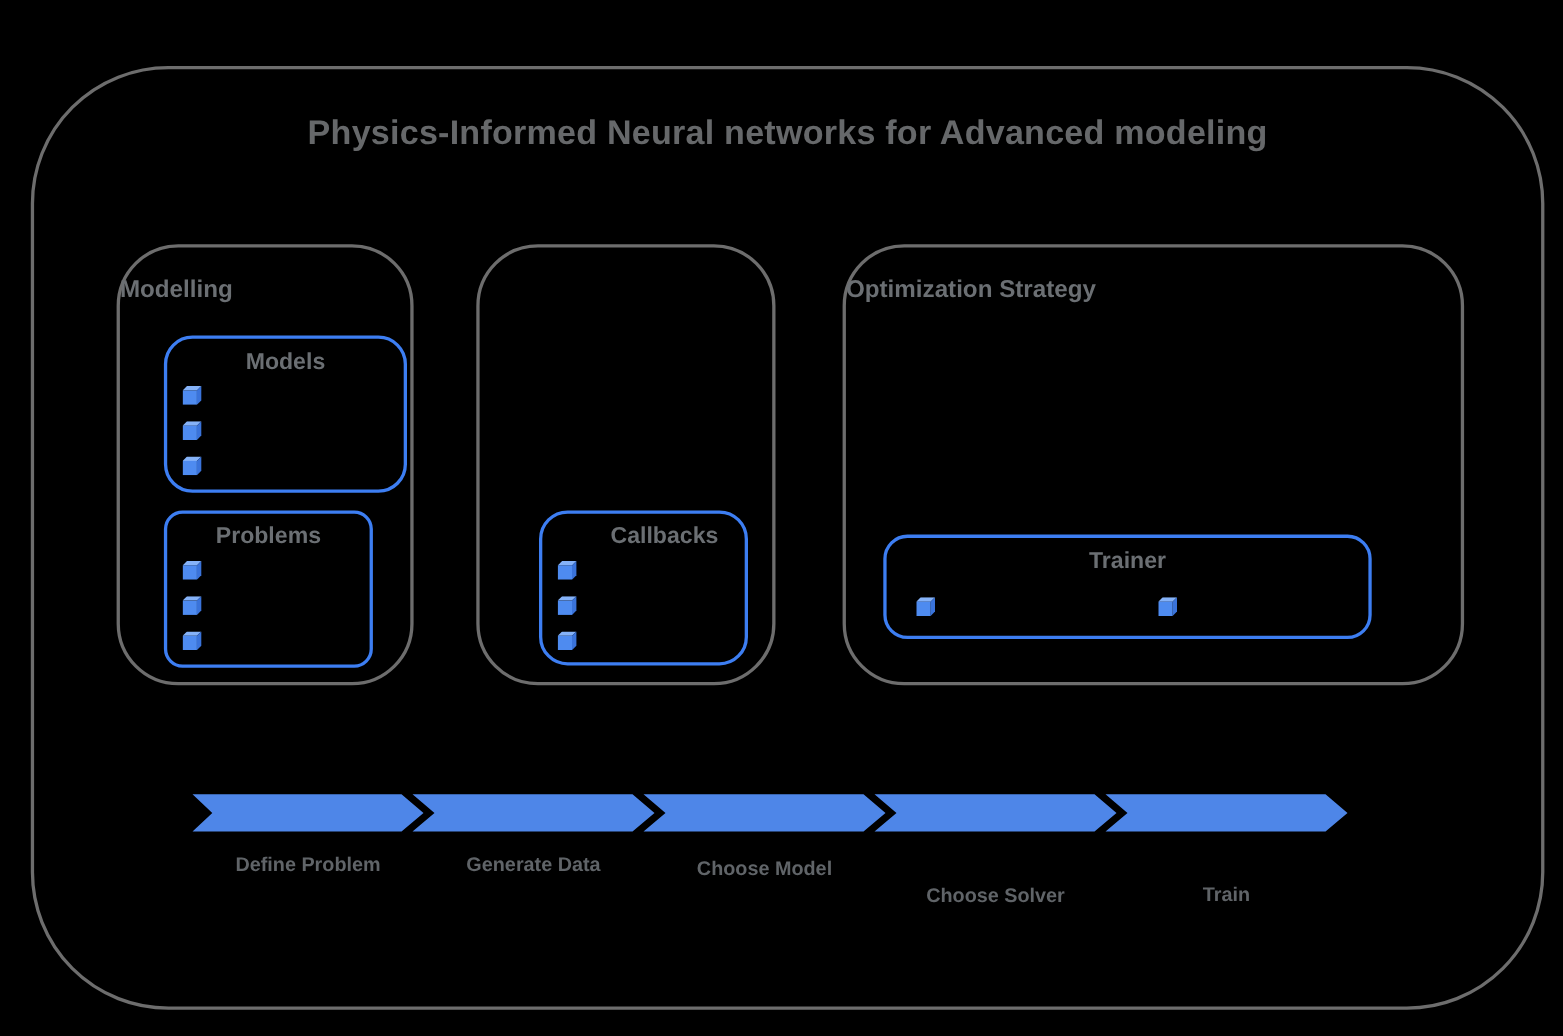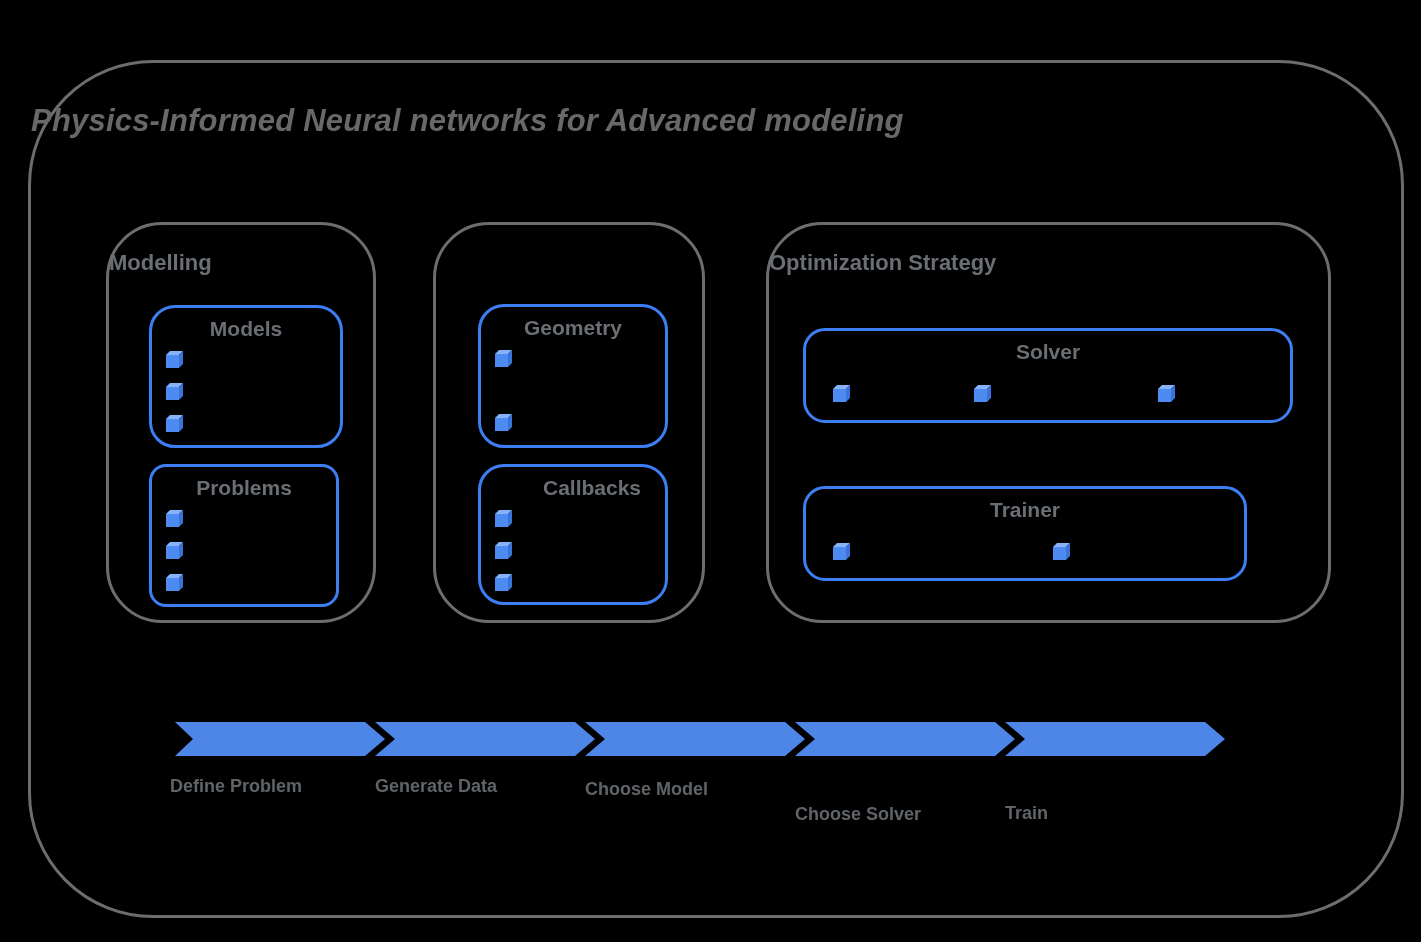--- a/index.html
+++ b/index.html
@@ -11,25 +11,24 @@
     overflow:hidden;
   }
   .frame{
     position:absolute;left:28px;top:60px;width:1376px;height:858px;
     border:3px solid var(--frame-gray,#6d6d6d);
     border-radius:125px;
     box-sizing:border-box;
   }
   .title{
     position:absolute;left:0;right:0;top:40px;
-    text-align:left;
+    text-align:center;
     font-size:31px;font-weight:bold;
     color:var(--title-text,#66686a);
     letter-spacing:0.2px;
-    font-style:italic;
   }
   .group{
     position:absolute;top:159px;height:401px;
     border:3px solid var(--frame-gray,#6d6d6d);
     border-radius:56px;
     box-sizing:border-box;
   }
   .g-modelling{left:75px;width:270px;}
   .g-features{left:402px;width:272px;}
   .g-optimization{left:735px;width:565px;}
@@ -37,35 +36,36 @@
     margin-top:25px;text-align:left;
     font-size:22px;font-weight:bold;
     color:var(--label-text,#6b6f73);
   }
   .bluebox{
     position:absolute;
     border:3px solid var(--accent-blue,#3d7ef2);
     border-radius:26px;
     box-sizing:border-box;
   }
-  .box-models   {left:40px;top:80px; width:194px;height:143px;}
+  .box-models   {left:40px;top:80px; width:221px;height:143px;}
   .box-problems {left:40px;top:239px;width:190px;height:143px;border-radius:17px;}
   .box-geometry {left:42px;top:79px; width:190px;height:144px;}
-  .box-callbacks{left:42px;top:239px;width:190px;height:141px;padding-left:38px;}
+  .box-callbacks{left:54px;top:239px;width:190px;height:141px;padding-left:38px;}
   .box-solver   {left:34px;top:103px;width:490px;height:95px;border-radius:22px;}
   .box-trainer  {left:34px;top:261px;width:444px;height:95px;border-radius:22px;}
   .box-label{
     margin-top:9px;text-align:center;
     font-size:21px;font-weight:bold;
     color:var(--label-text,#6b6f73);
   }
   .cube{position:absolute;}
   .process-arrow-svg{position:absolute;left:165px;top:716px;}
   .step-label{
     position:absolute;width:220px;margin-left:-110px;
+    text-align:center;
     font-size:18px;font-weight:bold;
     color:var(--step-text,#606468);
     white-space:nowrap;
   }
 </style>
 </head>
 <body>
 
 <div class="stage" style="--bg: #000000; --frame-gray: #6d6d6d; --title-text: #66686a; --label-text: #6b6f73; --step-text: #606468; --accent-blue: #3d7ef2; --arrow-blue: #4e86e8;">
 
@@ -107,33 +107,20 @@
           </svg>
           <svg width="18" height="17" viewBox="0 0 18 17" class="cube" style="left: 14px; top: 107px;">
             <polygon points="0,4 13,4 17,0 4,0" fill="#85b2f8"></polygon>
             <polygon points="13,4 17,0 17,13 13,17" fill="#3a73da"></polygon>
             <rect x="0" y="4" width="13" height="13" fill="#4e8bf0"></rect>
           </svg>
         </div>
     </div>
 
     <div class="group g-features">
-      <div class="bluebox box-geometry">
-        <div class="box-label">Geometry</div>
-      <svg width="18" height="17" viewBox="0 0 18 17" class="cube" style="left: 14px; top: 43px;">
-            <polygon points="0,4 13,4 17,0 4,0" fill="#85b2f8"></polygon>
-            <polygon points="13,4 17,0 17,13 13,17" fill="#3a73da"></polygon>
-            <rect x="0" y="4" width="13" height="13" fill="#4e8bf0"></rect>
-          </svg>
-          <svg width="18" height="17" viewBox="0 0 18 17" class="cube" style="left: 14px; top: 107px;">
-            <polygon points="0,4 13,4 17,0 4,0" fill="#85b2f8"></polygon>
-            <polygon points="13,4 17,0 17,13 13,17" fill="#3a73da"></polygon>
-            <rect x="0" y="4" width="13" height="13" fill="#4e8bf0"></rect>
-          </svg>
-        </div>
       <div class="bluebox box-callbacks">
         <div class="box-label">Callbacks</div>
       <svg width="18" height="17" viewBox="0 0 18 17" class="cube" style="left: 14px; top: 43px;">
             <polygon points="0,4 13,4 17,0 4,0" fill="#85b2f8"></polygon>
             <polygon points="13,4 17,0 17,13 13,17" fill="#3a73da"></polygon>
             <rect x="0" y="4" width="13" height="13" fill="#4e8bf0"></rect>
           </svg>
           <svg width="18" height="17" viewBox="0 0 18 17" class="cube" style="left: 14px; top: 75px;">
             <polygon points="0,4 13,4 17,0 4,0" fill="#85b2f8"></polygon>
             <polygon points="13,4 17,0 17,13 13,17" fill="#3a73da"></polygon>
@@ -142,38 +129,20 @@
           <svg width="18" height="17" viewBox="0 0 18 17" class="cube" style="left: 14px; top: 107px;">
             <polygon points="0,4 13,4 17,0 4,0" fill="#85b2f8"></polygon>
             <polygon points="13,4 17,0 17,13 13,17" fill="#3a73da"></polygon>
             <rect x="0" y="4" width="13" height="13" fill="#4e8bf0"></rect>
           </svg>
         </div>
     </div>
 
     <div class="group g-optimization">
       <div class="group-label">Optimization Strategy</div>
-      <div class="bluebox box-solver">
-        <div class="box-label">Solver</div>
-      <svg width="18" height="17" viewBox="0 0 18 17" class="cube" style="left: 27px; top: 54px;">
-            <polygon points="0,4 13,4 17,0 4,0" fill="#85b2f8"></polygon>
-            <polygon points="13,4 17,0 17,13 13,17" fill="#3a73da"></polygon>
-            <rect x="0" y="4" width="13" height="13" fill="#4e8bf0"></rect>
-          </svg>
-          <svg width="18" height="17" viewBox="0 0 18 17" class="cube" style="left: 168px; top: 54px;">
-            <polygon points="0,4 13,4 17,0 4,0" fill="#85b2f8"></polygon>
-            <polygon points="13,4 17,0 17,13 13,17" fill="#3a73da"></polygon>
-            <rect x="0" y="4" width="13" height="13" fill="#4e8bf0"></rect>
-          </svg>
-          <svg width="18" height="17" viewBox="0 0 18 17" class="cube" style="left: 352px; top: 54px;">
-            <polygon points="0,4 13,4 17,0 4,0" fill="#85b2f8"></polygon>
-            <polygon points="13,4 17,0 17,13 13,17" fill="#3a73da"></polygon>
-            <rect x="0" y="4" width="13" height="13" fill="#4e8bf0"></rect>
-          </svg>
-        </div>
       <div class="bluebox box-trainer">
         <div class="box-label">Trainer</div>
       <svg width="18" height="17" viewBox="0 0 18 17" class="cube" style="left: 27px; top: 54px;">
             <polygon points="0,4 13,4 17,0 4,0" fill="#85b2f8"></polygon>
             <polygon points="13,4 17,0 17,13 13,17" fill="#3a73da"></polygon>
             <rect x="0" y="4" width="13" height="13" fill="#4e8bf0"></rect>
           </svg>
           <svg width="18" height="17" viewBox="0 0 18 17" class="cube" style="left: 247px; top: 54px;">
             <polygon points="0,4 13,4 17,0 4,0" fill="#85b2f8"></polygon>
             <polygon points="13,4 17,0 17,13 13,17" fill="#3a73da"></polygon>

